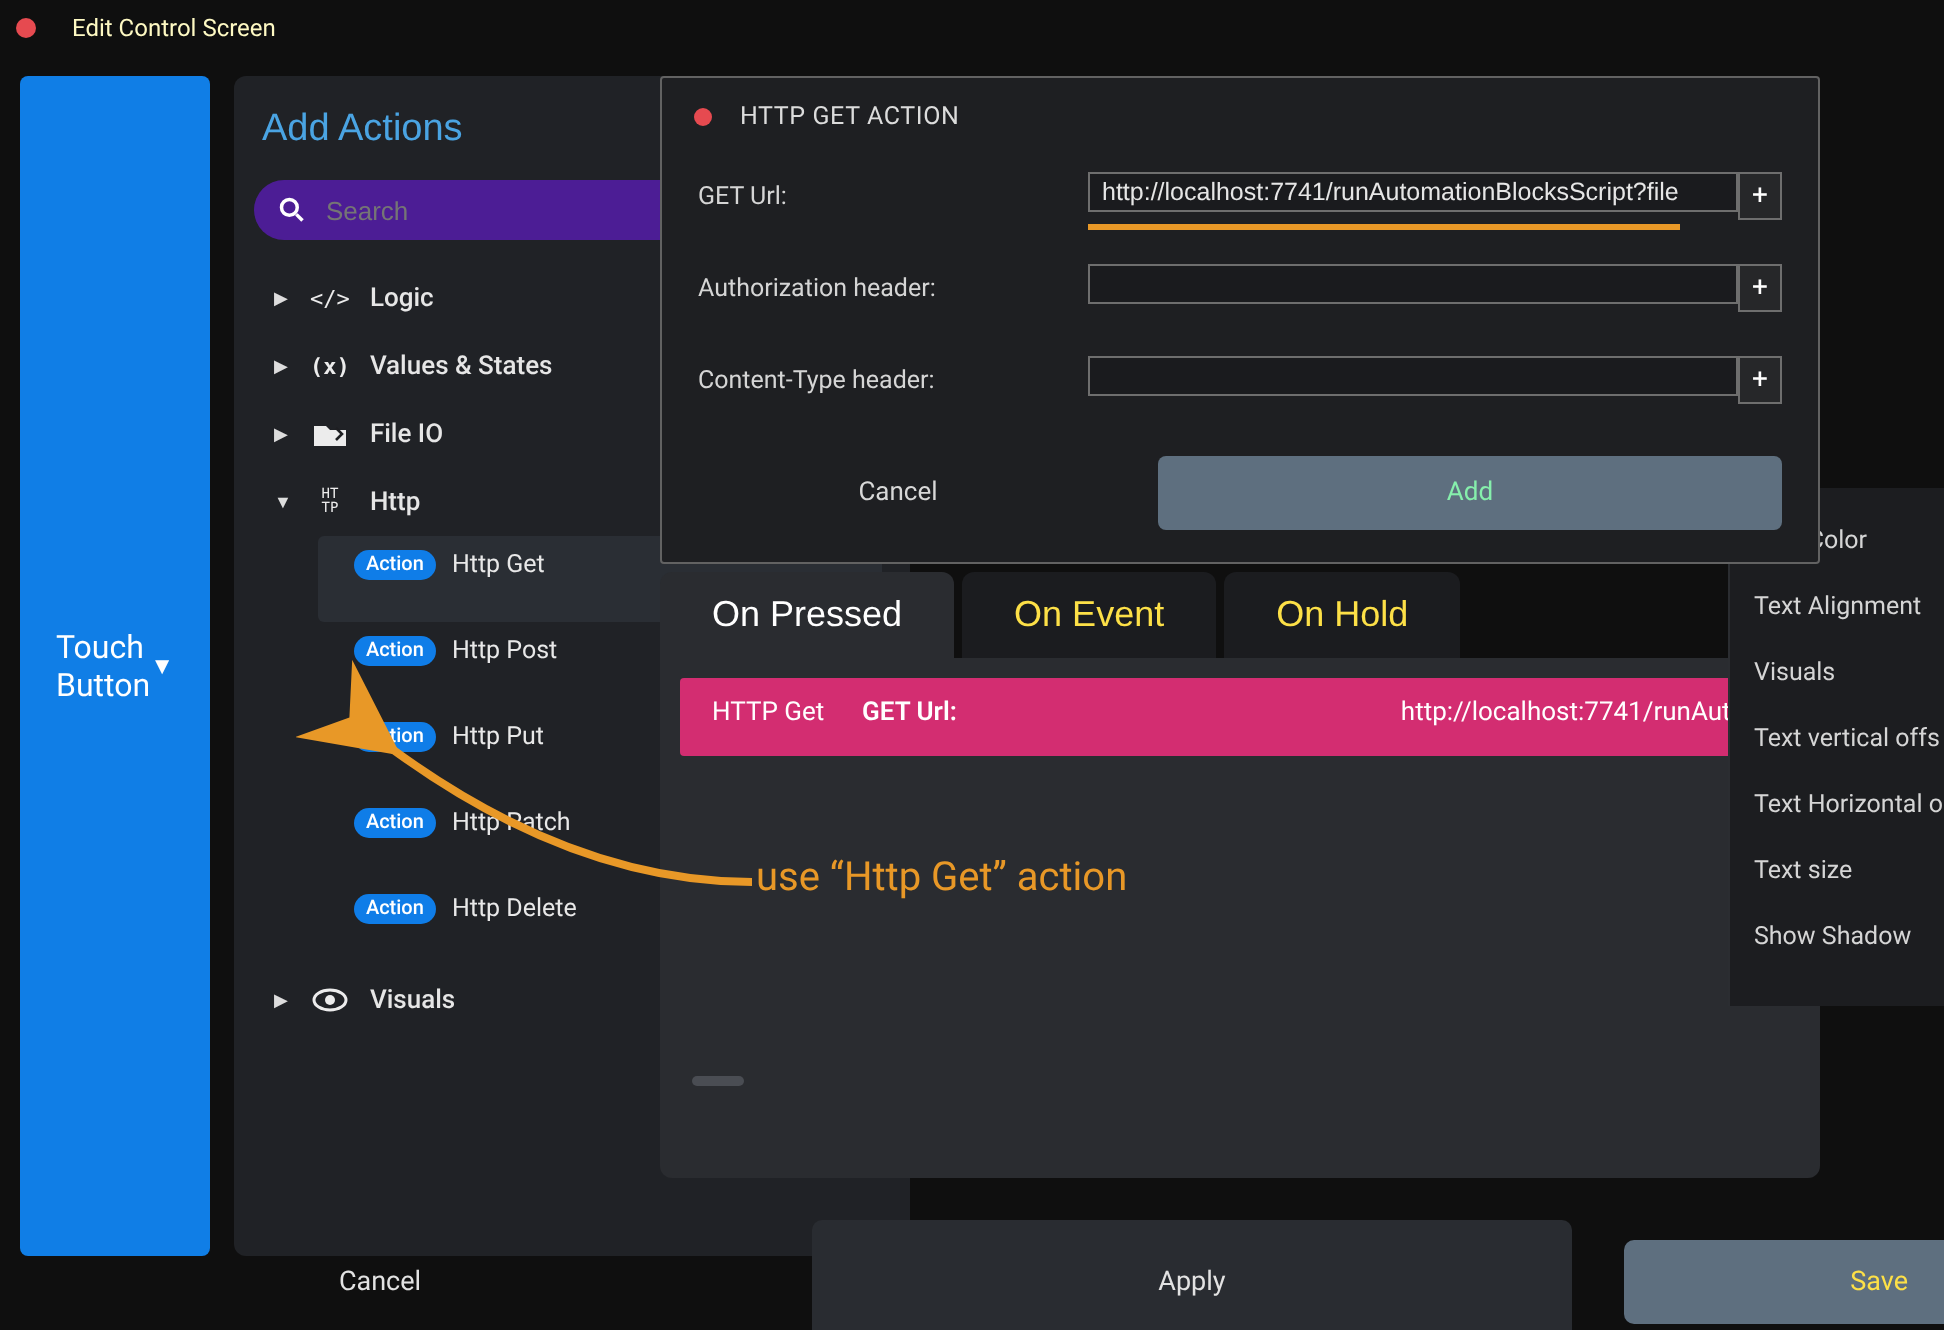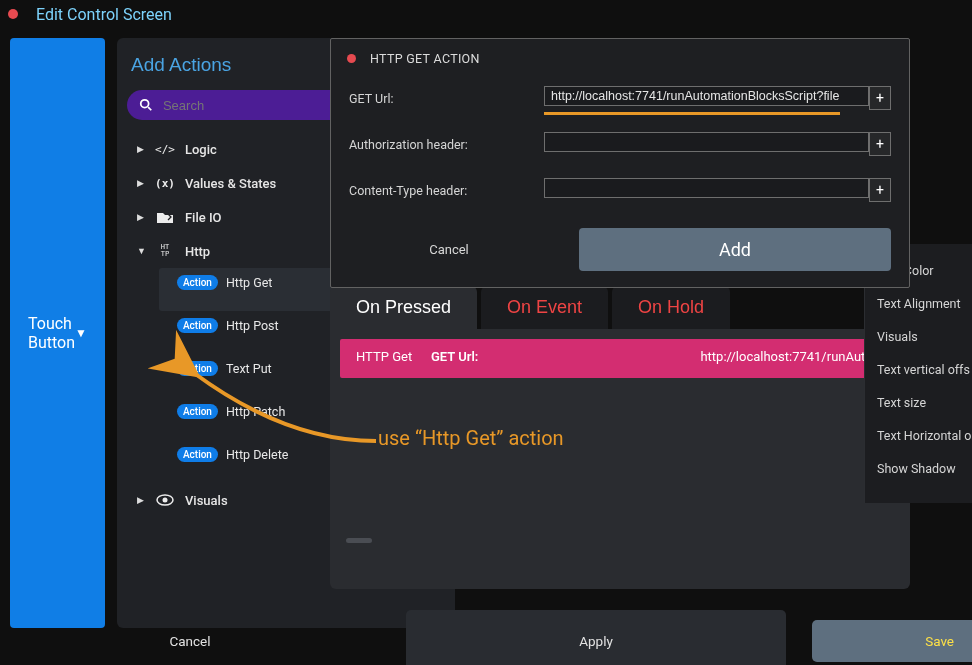--- a/index.html
+++ b/index.html
@@ -19,21 +19,21 @@
   display: flex;
   align-items: center;
   padding: 0 8px;
   background: #0f0f0f;
 }
 .win-dot {
   width: 10px; height: 10px; border-radius: 50%;
   margin-right: 18px;
 }
 .win-dot.red { background: #e64a50; }
-.titlebar-title { font-size: 16px; color: #7dd3fc; }
+.titlebar-title { font-size: 12px; color: #fef9c3; }
 
 
 .frame {
   display: flex;
   height: 600px;
   gap: 10px;
   padding: 10px 0 0 10px;
 }
 
 
@@ -234,23 +234,23 @@
   flex: 0 0 200px;
   text-align: center;
   font-size: 13px;
   color: #d8d8d8;
   padding: 10px 0;
   cursor: pointer;
 }
 .dialog-actions .add {
   flex: 1;
   background: #5e6f7f;
-  color: #ffffff;
+  color: #86efac;
   text-align: center;
-  font-size: 18px;
+  font-size: 13px;
   padding: 11px 0;
   border-radius: 4px;
   cursor: pointer;
 }
 
 
 .tabs-area {
   position: absolute;
   left: 0;
   top: 248px;
@@ -259,21 +259,21 @@
 .tabs {
   display: flex;
   gap: 4px;
 }
 .tab {
   padding: 11px 26px;
   font-family: "Arial Narrow", "Helvetica Neue", sans-serif;
   font-stretch: condensed;
   font-size: 18px;
   font-weight: 500;
-  color: #ef4444;
+  color: #fde047;
   background: #1b1c1f;
   border-radius: 6px 6px 0 0;
   cursor: pointer;
 }
 .tab.active { background: #2a2c30; color: #fff; }
 
 .tab-content {
   background: #2a2c30;
   border-radius: 0 6px 6px 6px;
   min-height: 260px;
@@ -445,21 +445,21 @@
           <div class="tree-item sel">
             <span class="action-badge">Action</span>
             <span>Http Get</span>
           </div>
           <div class="tree-item">
             <span class="action-badge">Action</span>
             <span>Http Post</span>
           </div>
           <div class="tree-item">
             <span class="action-badge">Action</span>
-            <span>Text Put</span>
+            <span>Http Put</span>
           </div>
           <div class="tree-item">
             <span class="action-badge">Action</span>
             <span>Http Patch</span>
           </div>
           <div class="tree-item">
             <span class="action-badge">Action</span>
             <span>Http Delete</span>
           </div>
         </div>
@@ -531,22 +531,22 @@
     </div>
 
   </div>
 </div>
 
 <div class="side-panel">
   <div>Text Color</div>
   <div>Text Alignment</div>
   <div>Visuals</div>
   <div>Text vertical offs</div>
+  <div>Text Horizontal o</div>
   <div>Text size</div>
-  <div>Text Horizontal o</div>
   <div>Show Shadow</div>
 </div>
 
 <div class="bottom-bar">
   <div class="btm-cancel">Cancel</div>
   <div class="btm-apply">Apply</div>
   <div class="btm-save">Save</div>
 </div>
 
 <div class="annotation">

